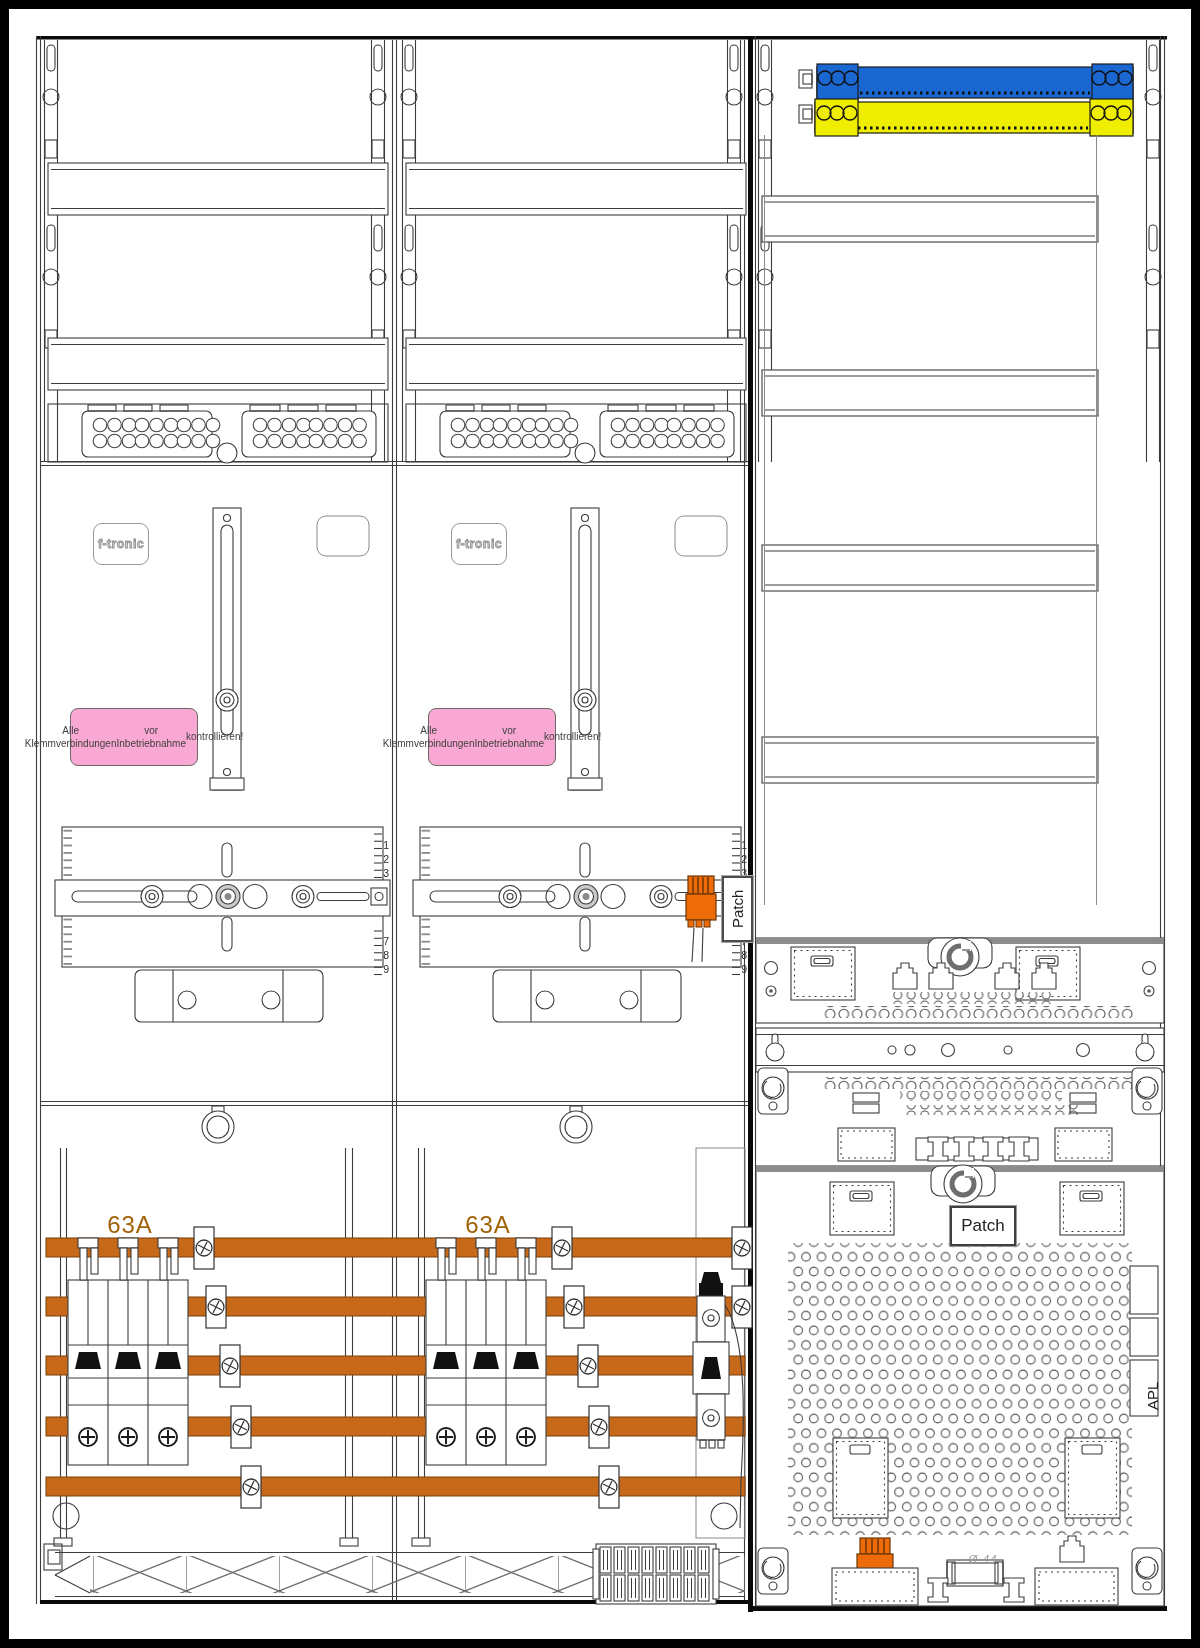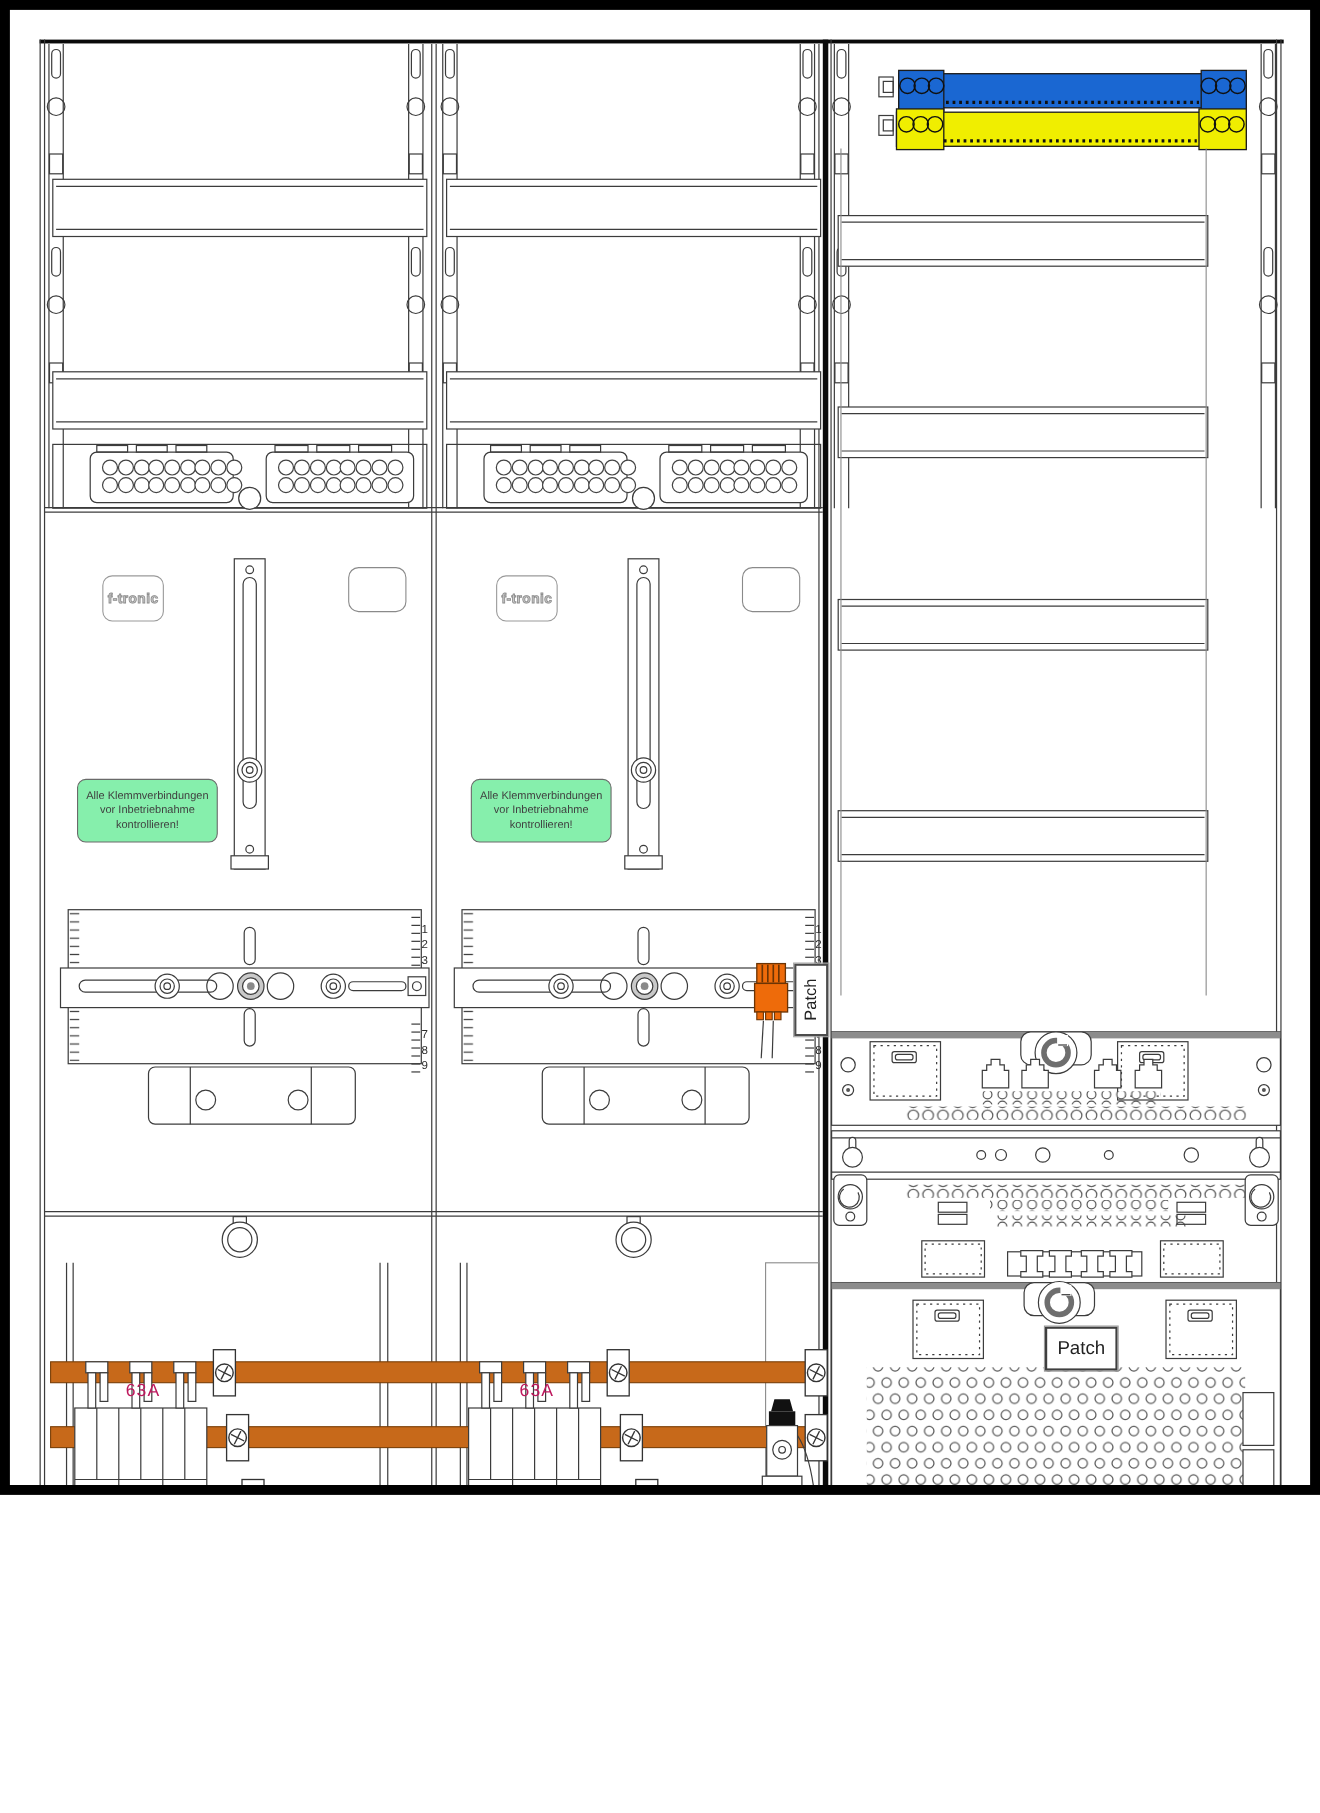--- a/index.html
+++ b/index.html
@@ -1,30 +1,30 @@
 <!DOCTYPE html>
 <html><head>
 <meta charset="utf-8">
 <style>
   html,body{margin:0;padding:0;background:#fff;}
-  .stage{position:relative;width:1200px;height:1359px;background:#fff;box-sizing:border-box;
+  .stage{position:relative;width:1200px;height:1648px;background:#fff;box-sizing:border-box;
          border:9px solid #000;font-family:"Liberation Sans",sans-serif;overflow:hidden;}
   .stage svg{position:absolute;left:0;top:0;}
   
   .s{stroke:#3c3c3c;stroke-width:1.1;fill:none;}
   .sf{stroke:#3c3c3c;stroke-width:1.1;fill:#fff;}
   .sl{stroke:#8a8a8a;stroke-width:1;fill:none;}
   .thk{fill:#0a0a0a;}
   
   .ov{position:absolute;display:flex;align-items:center;justify-content:center;color:#222;}
   .brandbox{border:1.5px solid #9a9a9a;border-radius:9px;font-weight:bold;font-size:12.5px;
             color:#cccccc;-webkit-text-stroke:0.8px #8d8d8d;letter-spacing:.4px;background:#fff;}
-  .warnbox{border:1.3px solid #6a6a6a;border-radius:8px;background:#86efac;flex-direction:column;
+  .warnbox{border:1.3px solid #6a6a6a;border-radius:8px;background:#f9a8d4;flex-direction:row;
            font-size:10px;line-height:1.32;text-align:center;color:#3f3f3f;}
-  .rating{font-size:16px;letter-spacing:1px;color:#be185d;margin-top:40px;}
+  .rating{font-size:24px;letter-spacing:1px;color:#a16207;}
   .rnum{font-size:10.5px;color:#2c2c2c;width:14px;height:13px;justify-content:flex-end;}
   .patchv{border:2px solid #4c4c4c;outline:1.5px solid #a6a6a6;background:#fff;font-size:15px;
           writing-mode:vertical-rl;transform:rotate(180deg);}
   .patchh{border:2px solid #3f3f3f;outline:1.5px solid #9a9a9a;background:#fff;font-size:17px;}
   .aplv{font-size:15px;writing-mode:vertical-rl;transform:rotate(180deg);color:#1b1b1b;}
   .dia{font-size:11.5px;font-style:italic;color:#9b9b9b;letter-spacing:1px;}
 </style>
 </head>
 <body>
 

